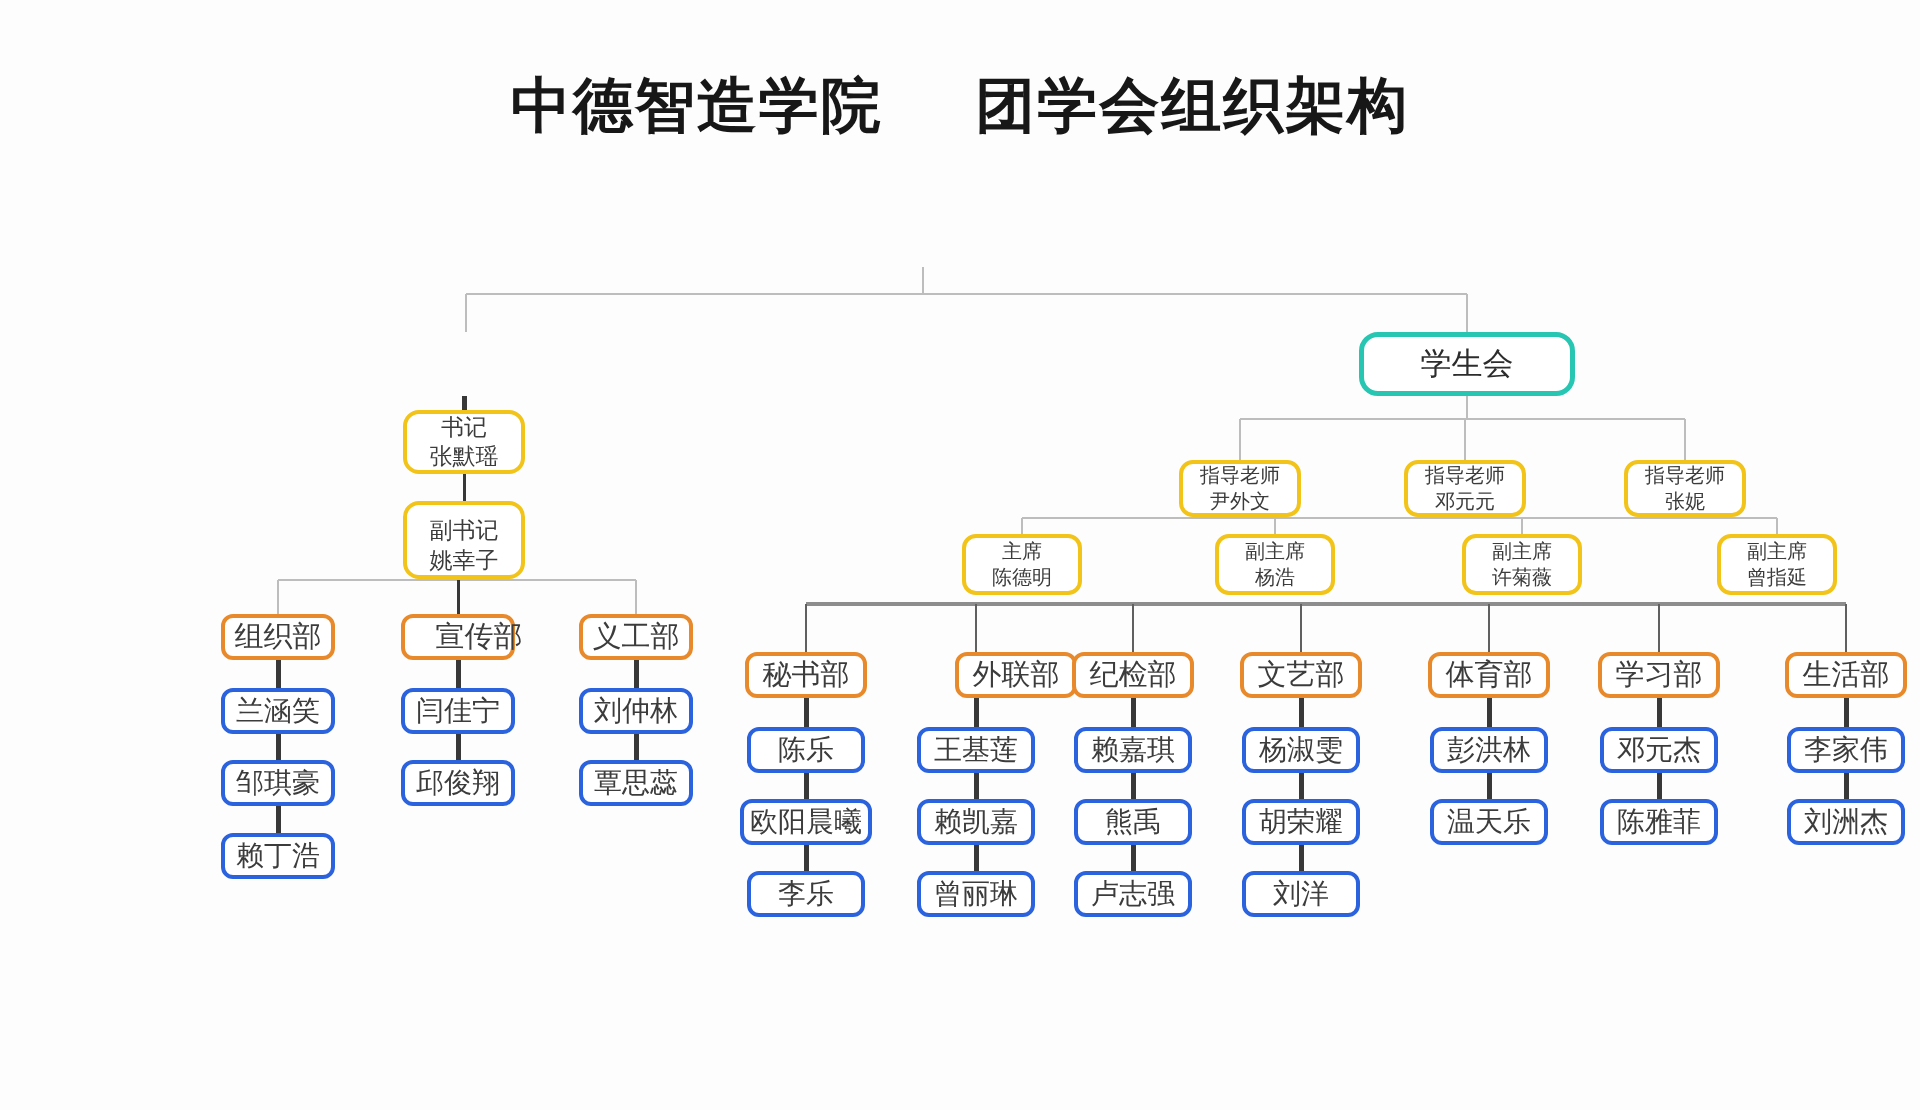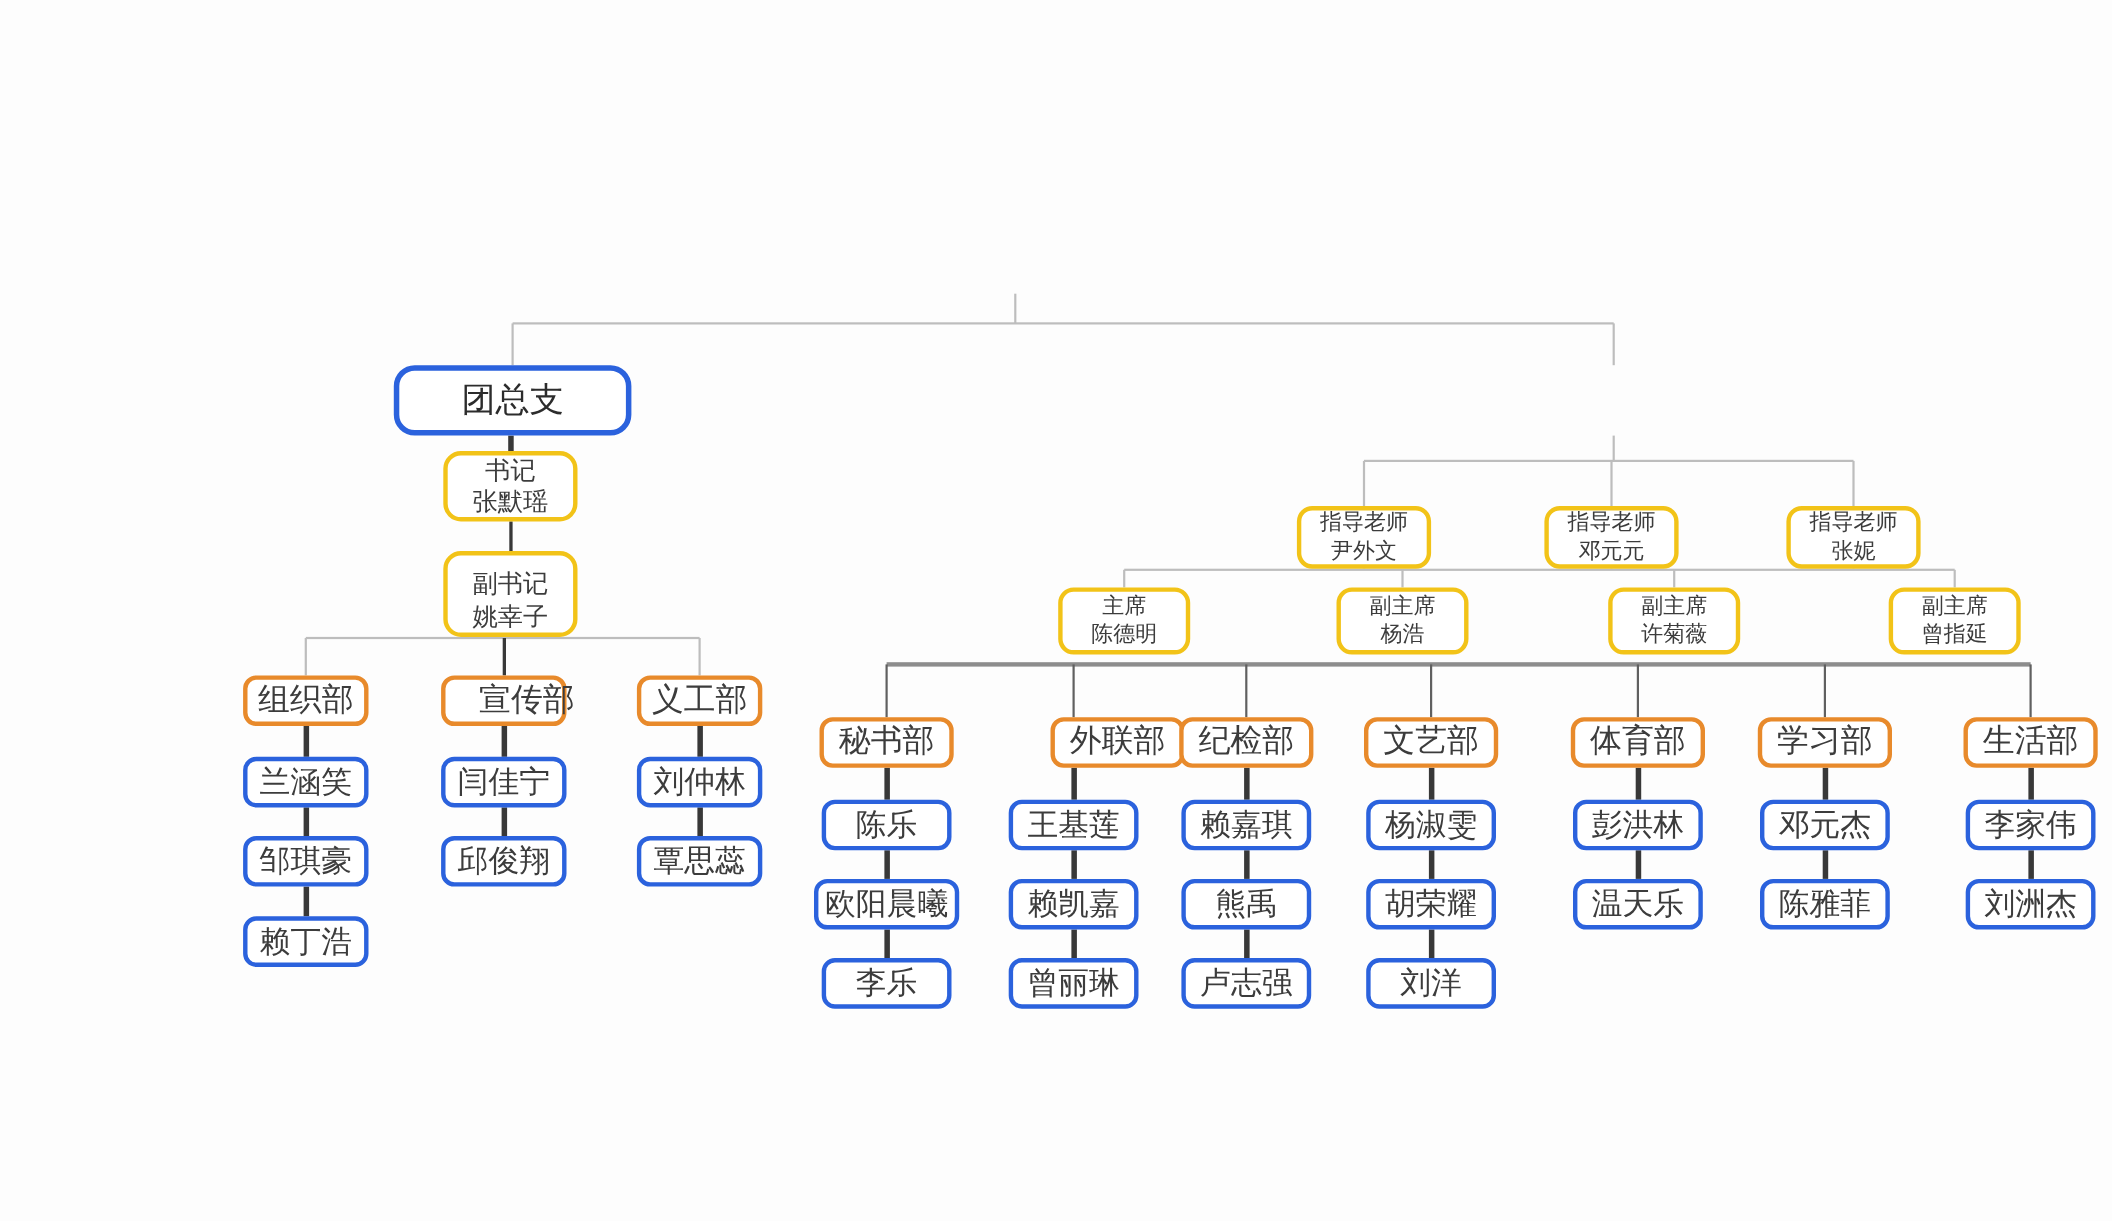--- a/index.html
+++ b/index.html
@@ -27,20 +27,24 @@
   .line{position:absolute;}
   .lg{background:#bdbdbd;}   
   .lb{background:#8d8d8d;}   
   .ls{background:#606060;}   
   .ld{background:#383838;}   
 </style>
 </head>
 <body>
 
 <div id="canvas">
+  <div class="title">
+    <span>中德智造学院</span>
+    <span class="t2">团学会组织架构</span>
+  </div>
 <div class="line lg" style="left: 922px; top: 267px; width: 2px; height: 27px;"></div>
     <div class="line lg" style="left: 466px; top: 293px; width: 1001px; height: 2px;"></div>
     <div class="line lg" style="left: 465px; top: 294px; width: 2px; height: 38px;"></div>
     <div class="line lg" style="left: 1466px; top: 294px; width: 2px; height: 38px;"></div>
     <div class="line ld" style="left: 461.5px; top: 396px; width: 5px; height: 14px;"></div>
     <div class="line ld" style="left: 462.5px; top: 474px; width: 3px; height: 27px;"></div>
     <div class="line ld" style="left: 462.5px; top: 565px; width: 3px; height: 15px;"></div>
     <div class="line lg" style="left: 278px; top: 579px; width: 358px; height: 2px;"></div>
     <div class="line lg" style="left: 277px; top: 580px; width: 2px; height: 34px;"></div>
     <div class="line ld" style="left: 456.5px; top: 580px; width: 3px; height: 34px;"></div>
@@ -84,22 +88,22 @@
     <div class="line ld" style="left: 1130.5px; top: 845px; width: 5px; height: 26px;"></div>
     <div class="line ld" style="left: 1298.5px; top: 698px; width: 5px; height: 29px;"></div>
     <div class="line ld" style="left: 1298.5px; top: 773px; width: 5px; height: 26px;"></div>
     <div class="line ld" style="left: 1298.5px; top: 845px; width: 5px; height: 26px;"></div>
     <div class="line ld" style="left: 1486.5px; top: 698px; width: 5px; height: 29px;"></div>
     <div class="line ld" style="left: 1486.5px; top: 773px; width: 5px; height: 26px;"></div>
     <div class="line ld" style="left: 1656.5px; top: 698px; width: 5px; height: 29px;"></div>
     <div class="line ld" style="left: 1656.5px; top: 773px; width: 5px; height: 26px;"></div>
     <div class="line ld" style="left: 1843.5px; top: 698px; width: 5px; height: 29px;"></div>
     <div class="line ld" style="left: 1843.5px; top: 773px; width: 5px; height: 26px;"></div>
-    <div class="node n-league" style="left: 358px; top: 332px; width: 216px; height: 64px;">
-      <span>团总支</span>
+    <div class="node n-union" style="left: 1359px; top: 332px; width: 216px; height: 64px;">
+      <span>学生会</span>
     </div>
     <div class="node n-officer" style="left: 403px; top: 410px; width: 122px; height: 64px;">
       <span>书记</span>
       <span>张默瑶</span>
     </div>
     <div class="node n-officer" style="left: 403px; top: 501px; width: 122px; height: 78px; justify-content: flex-end;">
       <span>副书记</span>
       <span>姚幸子</span>
     </div>
     <div class="node n-dept" style="left: 221px; top: 614px; width: 114px; height: 46px;">

